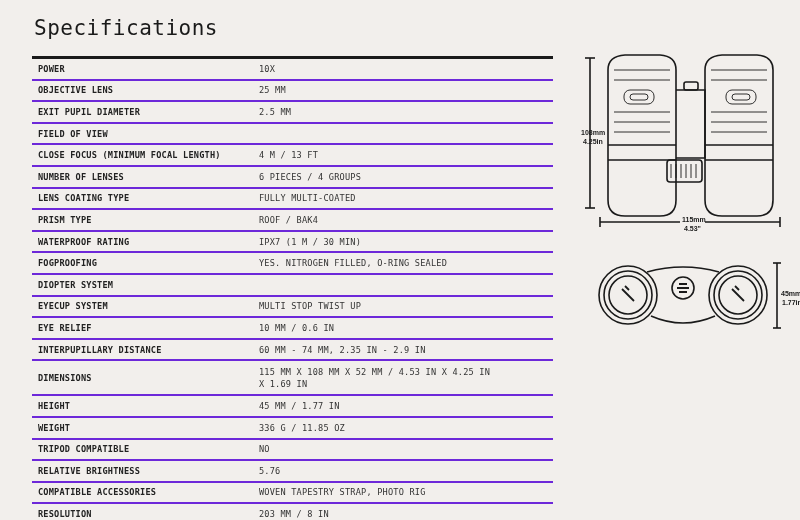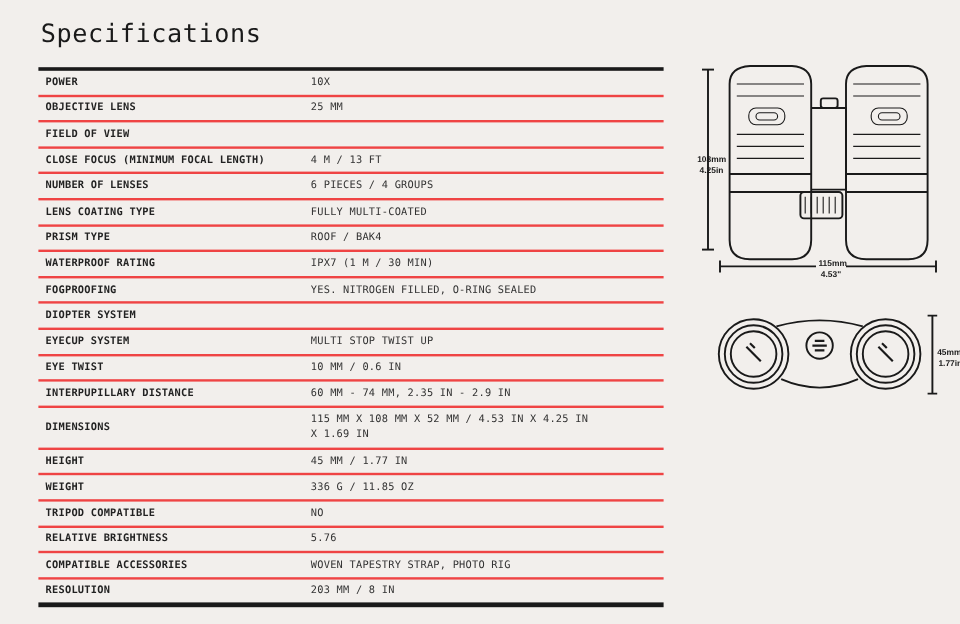--- a/index.html
+++ b/index.html
@@ -14,21 +14,21 @@
     position:absolute; left:34px; top:16px;
     font-size:21px; letter-spacing:0.5px; color:#1a1a1a;
     font-family:"DejaVu Sans Mono", monospace;
   }
   .table {
     position:absolute; left:32px; top:56px; width:521px;
     border-top:3px solid #1a1a1a;
   }
   .row {
     display:flex; align-items:center;
-    border-bottom:2px solid #ef4444;
+    border-bottom:2px solid #6d28d9;
     min-height:19.6px;
     font-size:8.6px; letter-spacing:0.2px;
   }
   .row.tall { min-height:33px; }
   .row:last-child { border-bottom:4px solid #1a1a1a; }
   .label { width:221px; padding-left:6px; color:#222; font-weight:bold; }
   .value { flex:1; color:#333; line-height:12px; padding-right:60px; }
   .diagram { position:absolute; }
 </style>
 </head>
@@ -37,20 +37,24 @@
 <div class="title">Specifications</div>
 
 <div class="table">
   <div class="row">
       <div class="label">POWER</div>
       <div class="value">10X</div>
     </div>
   <div class="row">
       <div class="label">OBJECTIVE LENS</div>
       <div class="value">25 MM</div>
+    </div>
+  <div class="row">
+      <div class="label">EXIT PUPIL DIAMETER</div>
+      <div class="value">2.5 MM</div>
     </div>
   <div class="row">
       <div class="label">FIELD OF VIEW</div>
     </div>
   <div class="row">
       <div class="label">CLOSE FOCUS (MINIMUM FOCAL LENGTH)</div>
       <div class="value">4 M / 13 FT</div>
     </div>
   <div class="row">
       <div class="label">NUMBER OF LENSES</div>
@@ -73,21 +77,21 @@
       <div class="value">YES. NITROGEN FILLED, O-RING SEALED</div>
     </div>
   <div class="row">
       <div class="label">DIOPTER SYSTEM</div>
     </div>
   <div class="row">
       <div class="label">EYECUP SYSTEM</div>
       <div class="value">MULTI STOP TWIST UP</div>
     </div>
   <div class="row">
-      <div class="label">EYE TWIST</div>
+      <div class="label">EYE RELIEF</div>
       <div class="value">10 MM / 0.6 IN</div>
     </div>
   <div class="row">
       <div class="label">INTERPUPILLARY DISTANCE</div>
       <div class="value">60 MM - 74 MM, 2.35 IN - 2.9 IN</div>
     </div>
   <div class="row tall">
       <div class="label">DIMENSIONS</div>
       <div class="value">115 MM X 108 MM X 52 MM / 4.53 IN X 4.25 IN X 1.69 IN</div>
     </div>

